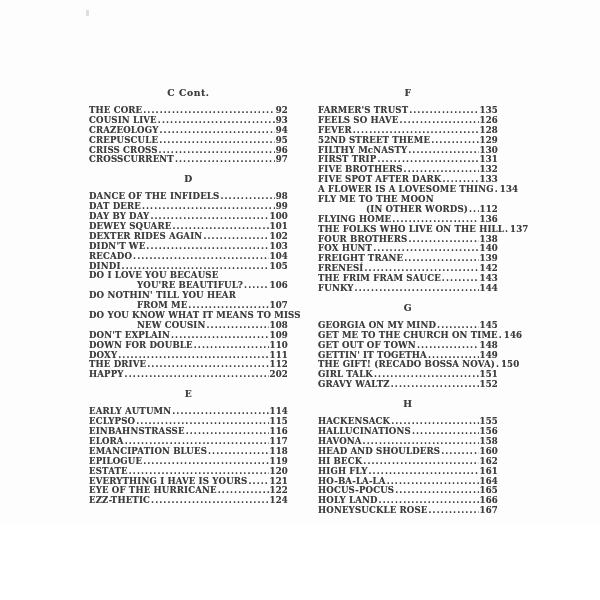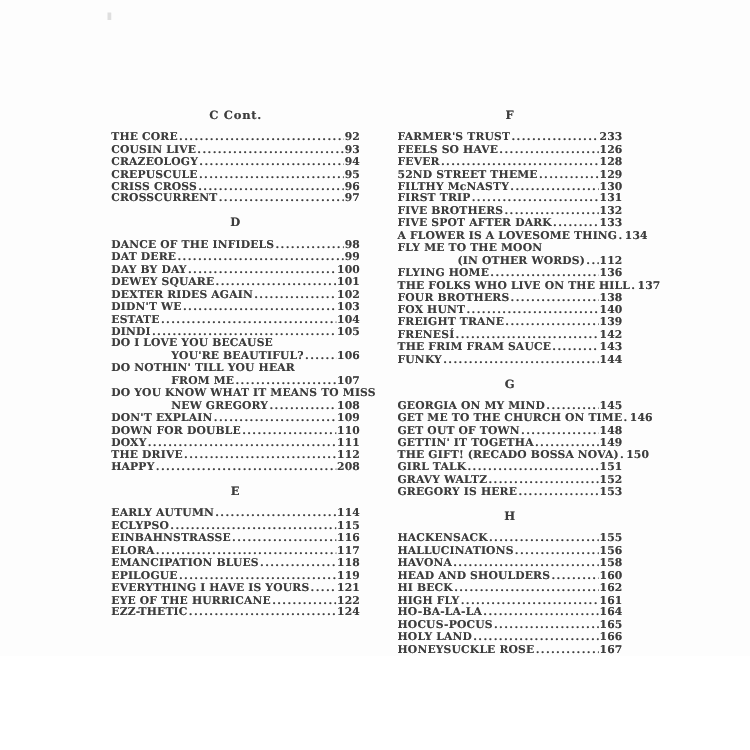--- a/index.html
+++ b/index.html
@@ -110,102 +110,107 @@
         <span class="title">DEXTER RIDES AGAIN</span>
         <span class="leader"></span>
         <span class="page-num">102</span>
       </div>
       <div class="row">
         <span class="title">DIDN'T WE</span>
         <span class="leader"></span>
         <span class="page-num">103</span>
       </div>
       <div class="row">
+        <span class="title">RECADO</span>
+        <span class="leader"></span>
+        <span class="page-num">104</span>
+      </div>
+      <div class="row">
+        <span class="title">DINDI</span>
+        <span class="leader"></span>
+        <span class="page-num">105</span>
+      </div>
+      <div class="pre-line">DO I LOVE YOU BECAUSE</div>
+      <div class="row">
+        <span class="title cont">YOU'RE BEAUTIFUL?</span>
+        <span class="leader"></span>
+        <span class="page-num">106</span>
+      </div>
+      <div class="pre-line">DO NOTHIN' TILL YOU HEAR</div>
+      <div class="row">
+        <span class="title cont">FROM ME</span>
+        <span class="leader"></span>
+        <span class="page-num">107</span>
+      </div>
+      <div class="pre-line">DO YOU KNOW WHAT IT MEANS TO MISS</div>
+      <div class="row">
+        <span class="title cont">NEW COUSIN</span>
+        <span class="leader"></span>
+        <span class="page-num">108</span>
+      </div>
+      <div class="row">
+        <span class="title">DON'T EXPLAIN</span>
+        <span class="leader"></span>
+        <span class="page-num">109</span>
+      </div>
+      <div class="row">
+        <span class="title">DOWN FOR DOUBLE</span>
+        <span class="leader"></span>
+        <span class="page-num">110</span>
+      </div>
+      <div class="row">
+        <span class="title">DOXY</span>
+        <span class="leader"></span>
+        <span class="page-num">111</span>
+      </div>
+      <div class="row">
+        <span class="title">THE DRIVE</span>
+        <span class="leader"></span>
+        <span class="page-num">112</span>
+      </div>
+      <div class="row">
+        <span class="title">HAPPY</span>
+        <span class="leader"></span>
+        <span class="page-num">202</span>
+      </div>
+      <div class="section-header">E</div>
+      <div class="row">
+        <span class="title">EARLY AUTUMN</span>
+        <span class="leader"></span>
+        <span class="page-num">114</span>
+      </div>
+      <div class="row">
+        <span class="title">ECLYPSO</span>
+        <span class="leader"></span>
+        <span class="page-num">115</span>
+      </div>
+      <div class="row">
+        <span class="title">EINBAHNSTRASSE</span>
+        <span class="leader"></span>
+        <span class="page-num">116</span>
+      </div>
+      <div class="row">
+        <span class="title">ELORA</span>
+        <span class="leader"></span>
+        <span class="page-num">117</span>
+      </div>
+      <div class="row">
+        <span class="title">EMANCIPATION BLUES</span>
+        <span class="leader"></span>
+        <span class="page-num">118</span>
+      </div>
+      <div class="row">
+        <span class="title">EPILOGUE</span>
+        <span class="leader"></span>
+        <span class="page-num">119</span>
+      </div>
+      <div class="row">
         <span class="title">ESTATE</span>
         <span class="leader"></span>
-        <span class="page-num">104</span>
-      </div>
-      <div class="row">
-        <span class="title">DINDI</span>
-        <span class="leader"></span>
-        <span class="page-num">105</span>
-      </div>
-      <div class="pre-line">DO I LOVE YOU BECAUSE</div>
-      <div class="row">
-        <span class="title cont">YOU'RE BEAUTIFUL?</span>
-        <span class="leader"></span>
-        <span class="page-num">106</span>
-      </div>
-      <div class="pre-line">DO NOTHIN' TILL YOU HEAR</div>
-      <div class="row">
-        <span class="title cont">FROM ME</span>
-        <span class="leader"></span>
-        <span class="page-num">107</span>
-      </div>
-      <div class="pre-line">DO YOU KNOW WHAT IT MEANS TO MISS</div>
-      <div class="row">
-        <span class="title cont">NEW GREGORY</span>
-        <span class="leader"></span>
-        <span class="page-num">108</span>
-      </div>
-      <div class="row">
-        <span class="title">DON'T EXPLAIN</span>
-        <span class="leader"></span>
-        <span class="page-num">109</span>
-      </div>
-      <div class="row">
-        <span class="title">DOWN FOR DOUBLE</span>
-        <span class="leader"></span>
-        <span class="page-num">110</span>
-      </div>
-      <div class="row">
-        <span class="title">DOXY</span>
-        <span class="leader"></span>
-        <span class="page-num">111</span>
-      </div>
-      <div class="row">
-        <span class="title">THE DRIVE</span>
-        <span class="leader"></span>
-        <span class="page-num">112</span>
-      </div>
-      <div class="row">
-        <span class="title">HAPPY</span>
-        <span class="leader"></span>
-        <span class="page-num">208</span>
-      </div>
-      <div class="section-header">E</div>
-      <div class="row">
-        <span class="title">EARLY AUTUMN</span>
-        <span class="leader"></span>
-        <span class="page-num">114</span>
-      </div>
-      <div class="row">
-        <span class="title">ECLYPSO</span>
-        <span class="leader"></span>
-        <span class="page-num">115</span>
-      </div>
-      <div class="row">
-        <span class="title">EINBAHNSTRASSE</span>
-        <span class="leader"></span>
-        <span class="page-num">116</span>
-      </div>
-      <div class="row">
-        <span class="title">ELORA</span>
-        <span class="leader"></span>
-        <span class="page-num">117</span>
-      </div>
-      <div class="row">
-        <span class="title">EMANCIPATION BLUES</span>
-        <span class="leader"></span>
-        <span class="page-num">118</span>
-      </div>
-      <div class="row">
-        <span class="title">EPILOGUE</span>
-        <span class="leader"></span>
-        <span class="page-num">119</span>
+        <span class="page-num">120</span>
       </div>
       <div class="row">
         <span class="title">EVERYTHING I HAVE IS YOURS</span>
         <span class="leader"></span>
         <span class="page-num">121</span>
       </div>
       <div class="row">
         <span class="title">EYE OF THE HURRICANE</span>
         <span class="leader"></span>
         <span class="page-num">122</span>
@@ -214,21 +219,21 @@
         <span class="title">EZZ-THETIC</span>
         <span class="leader"></span>
         <span class="page-num">124</span>
       </div>
     </div>
   <div class="col col-right">
       <div class="section-header">F</div>
       <div class="row">
         <span class="title">FARMER'S TRUST</span>
         <span class="leader"></span>
-        <span class="page-num">233</span>
+        <span class="page-num">135</span>
       </div>
       <div class="row">
         <span class="title">FEELS SO HAVE</span>
         <span class="leader"></span>
         <span class="page-num">126</span>
       </div>
       <div class="row">
         <span class="title">FEVER</span>
         <span class="leader"></span>
         <span class="page-num">128</span>
@@ -337,25 +342,20 @@
       </div>
       <div class="row">
         <span class="title">GIRL TALK</span>
         <span class="leader"></span>
         <span class="page-num">151</span>
       </div>
       <div class="row">
         <span class="title">GRAVY WALTZ</span>
         <span class="leader"></span>
         <span class="page-num">152</span>
-      </div>
-      <div class="row">
-        <span class="title">GREGORY IS HERE</span>
-        <span class="leader"></span>
-        <span class="page-num">153</span>
       </div>
       <div class="section-header">H</div>
       <div class="row">
         <span class="title">HACKENSACK</span>
         <span class="leader"></span>
         <span class="page-num">155</span>
       </div>
       <div class="row">
         <span class="title">HALLUCINATIONS</span>
         <span class="leader"></span>

